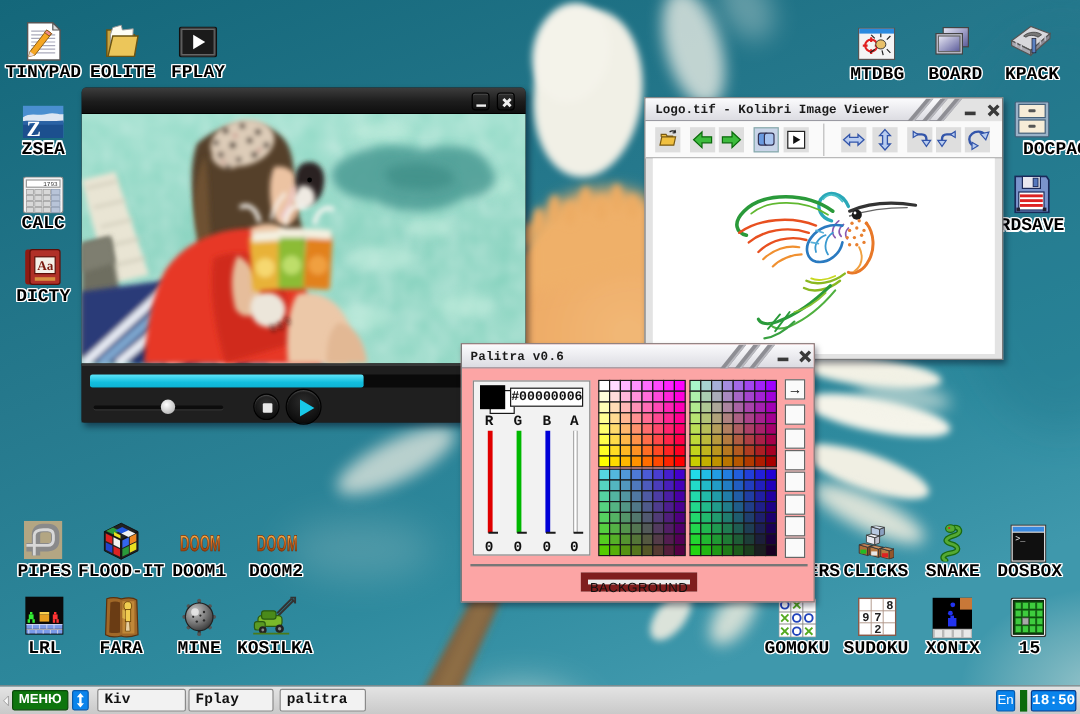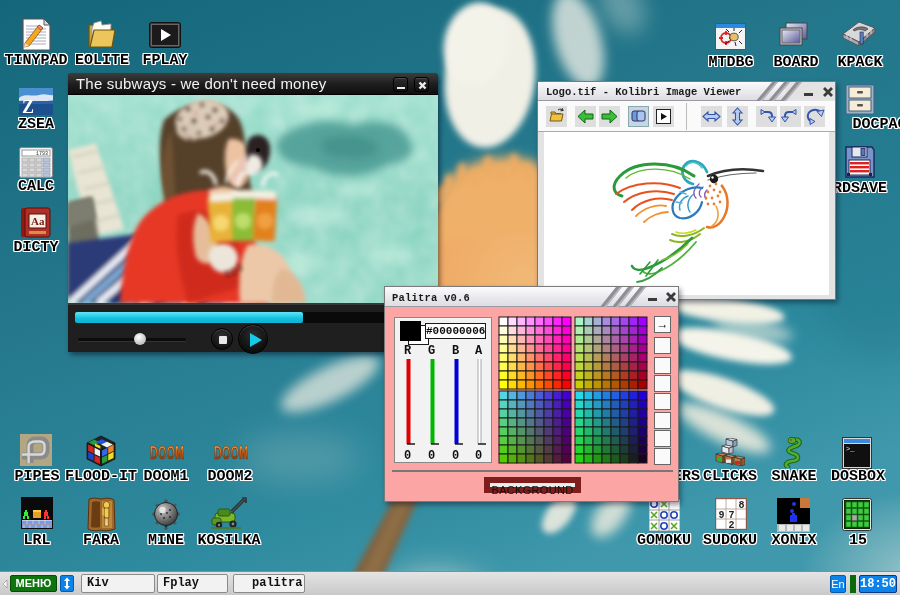--- a/index.html
+++ b/index.html
@@ -466,21 +466,20 @@
         <rect x="10" y="23.5" width="5" height="5.5"></rect>
         <rect x="16" y="23.5" width="5" height="5.5"></rect>
         <rect x="22" y="23.5" width="5" height="5.5"></rect>
  </g>
  <rect x="10" y="17" width="5" height="5.5" fill="#a8a8a8" stroke="#666" stroke-width="0.6"></rect>
 </svg>
 <div class="ilab" style="left:858px;top:536px">15</div>
 
 <div class="abs" style="left:68px;top:73px;width:370px;height:279px;background:#181818;border-radius:4px 4px 2px 2px;box-shadow:2px 3px 5px rgba(0,0,20,0.45)">
  <div class="abs" style="left:0;top:0;width:370px;height:22px;background:linear-gradient(#3d3d3d,#1d1d1d 55%,#0f0f0f);border-radius:4px 4px 0 0;border-bottom:1px solid #000">
-  <span style="position:absolute;left:8px;top:2px;font-size:15px;color:#f2f2f2;letter-spacing:0.2px">The subways - we don't need money</span>
   <div class="abs" style="left:325px;top:4px;width:15px;height:15px;background:linear-gradient(#2e2e2e,#111);border:1px solid #000;border-radius:3px;box-shadow:inset 0 1px 0 #4a4a4a">
    <div class="abs" style="left:3px;top:9px;width:8px;height:2px;background:#eee"></div>
         </div>
   <div class="abs" style="left:346px;top:4px;width:15px;height:15px;background:linear-gradient(#2e2e2e,#111);border:1px solid #000;border-radius:3px;box-shadow:inset 0 1px 0 #4a4a4a">
    <svg width="13" height="13" style="position:absolute;left:1px;top:1px">
             <path d="M3.5 3.5 L9.5 9.5 M9.5 3.5 L3.5 9.5" stroke="#eee" stroke-width="2.4"></path>
           </svg>
         </div>
  </div>
  <svg class="abs" style="left:0;top:22px" width="370" height="208" viewBox="0 0 370 208">
@@ -1065,18 +1064,18 @@
  <svg width="10" height="24" style="position:absolute;left:0;top:0">
         <path d="M7 8 L3 12 L7 16 Z" fill="#f8f8f8" stroke="#888" stroke-width="0.6"></path>
       </svg>
  <div class="abs" style="left:10px;top:3px;width:47px;height:17px;background:#0e750e;border:1px solid #0a4a0a;border-radius:2px;color:#fff;font-size:11px;font-weight:bold;text-align:center;line-height:15px;font-family:'Liberation Sans',sans-serif">МЕНЮ</div>
  <div class="abs" style="left:60px;top:3px;width:14px;height:17px;background:#0a84ec;border:1px solid #0a5aaa;border-radius:2px">
   <svg width="12" height="15">
           <path d="M6 1.5 L9 5 L7 5 L7 10 L9 10 L6 13.5 L3 10 L5 10 L5 5 L3 5 Z" fill="#fff"></path>
         </svg></div>
  <div class="abs" style="left:81px;top:2px;width:74px;height:19px;background:#f2f2f2;border:1px solid #8a8a8a;border-radius:2px;font-family:'Liberation Mono',monospace;font-size:12px;font-weight:bold;color:#111;line-height:17px;padding-left:5px">Kiv</div>
  <div class="abs" style="left:157px;top:2px;width:71px;height:19px;background:#f2f2f2;border:1px solid #8a8a8a;border-radius:2px;font-family:'Liberation Mono',monospace;font-size:12px;font-weight:bold;color:#111;line-height:17px;padding-left:5px">Fplay</div>
- <div class="abs" style="left:233px;top:2px;width:72px;height:19px;background:#f2f2f2;border:1px solid #8a8a8a;border-radius:2px;font-family:'Liberation Mono',monospace;font-size:12px;font-weight:bold;color:#111;line-height:17px;padding-left:18px">palitra</div>
+ <div class="abs" style="left:233px;top:2px;width:72px;height:19px;background:#f2f2f2;border:1px solid #8a8a8a;border-radius:2px;font-family:'Liberation Mono',monospace;font-size:12px;font-weight:bold;color:#111;line-height:17px;padding-left:5px">palitra</div>
  <div class="abs" style="left:830px;top:3px;width:16px;height:18px;background:#0a84ec;border:1px solid #0a5aaa;border-radius:2px;color:#fff;font-size:11px;text-align:center;line-height:16px">En</div>
  <div class="abs" style="left:850px;top:3px;width:6px;height:18px;background:#0a6a0a"></div>
  <div class="abs" style="left:859px;top:3px;width:38px;height:18px;background:#0a84ec;border:1px solid #083a88;border-radius:2px;color:#fff;font-size:12px;font-weight:bold;text-align:left;line-height:16px;font-family:'Liberation Mono',monospace">18:50</div>
 </div>
 </div>
 
 </body></html>

